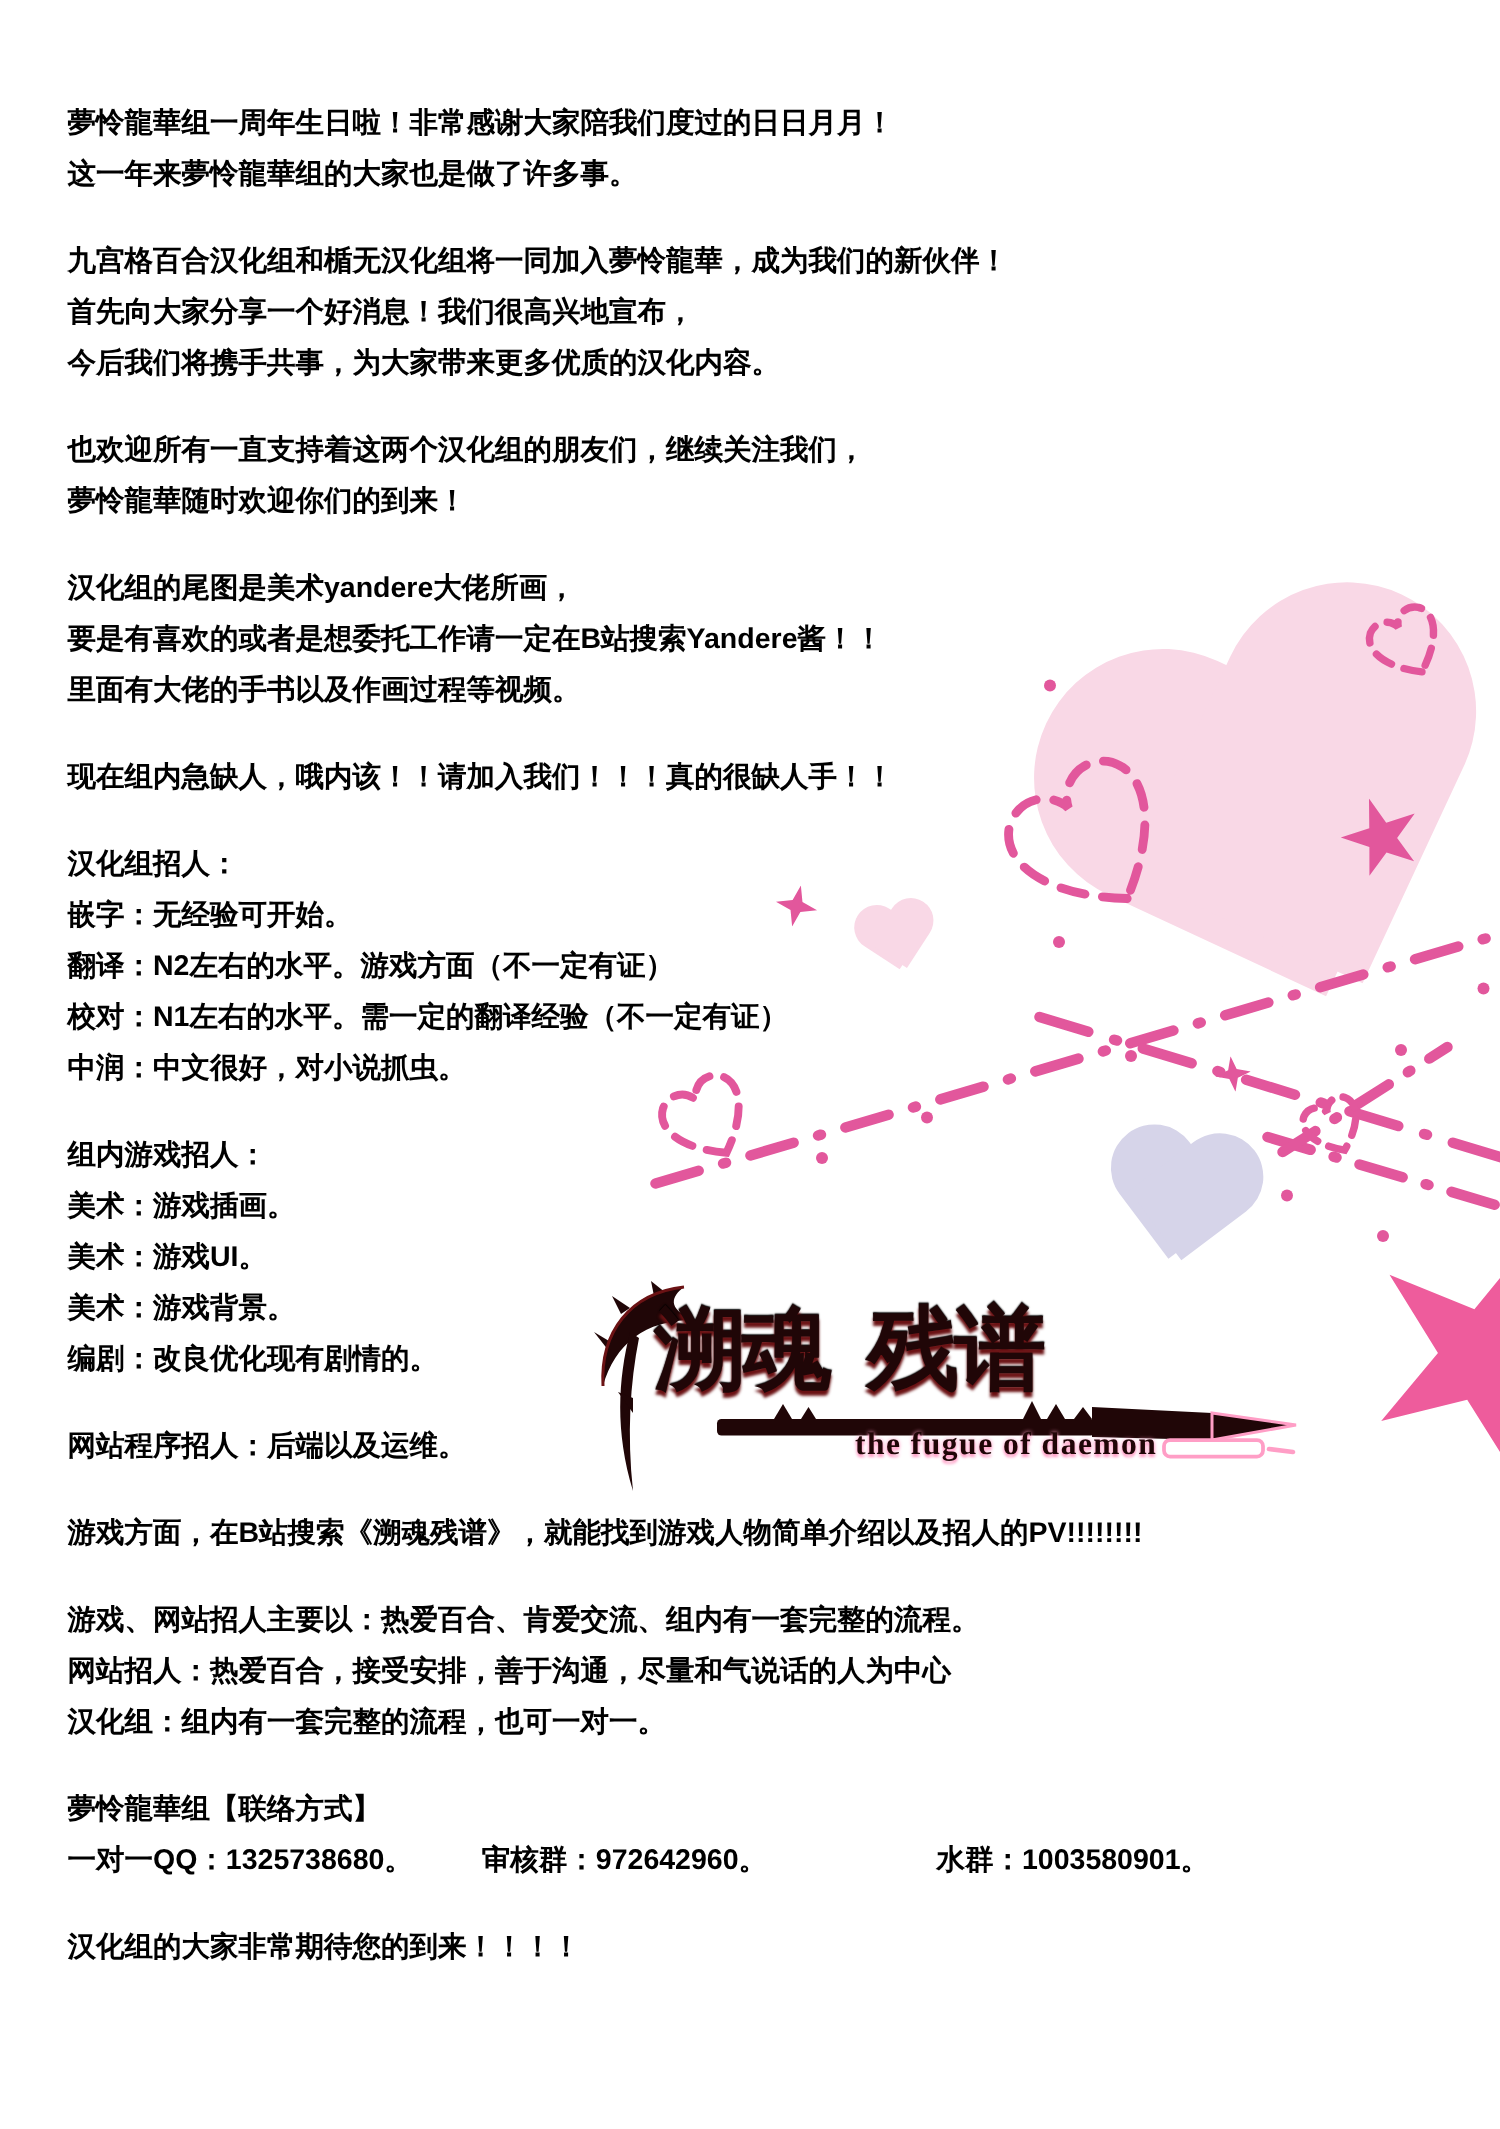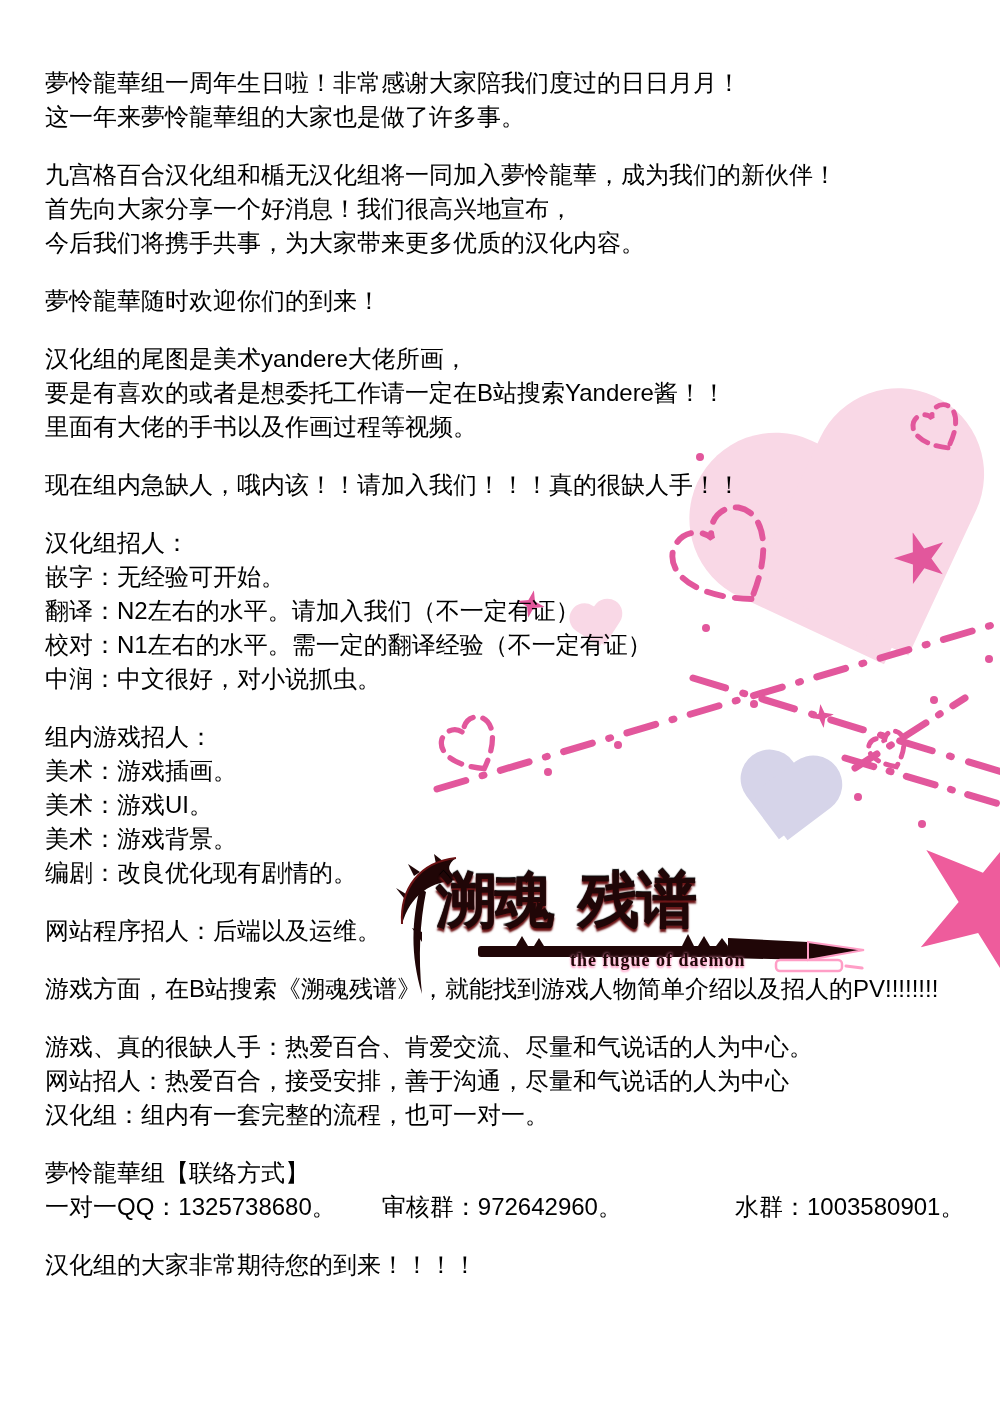--- a/index.html
+++ b/index.html
@@ -28,31 +28,31 @@
   .logo{position:absolute;left:392px;top:846px;width:478px;height:162px;z-index:2;}
   .logo-title{
     position:absolute;left:44px;top:24px;font-size:61px;line-height:1;font-weight:900;
     font-family:"Liberation Serif","DejaVu Serif",serif;letter-spacing:-3px;word-spacing:14px;
     white-space:pre;color:var(--logo_dark,#200607);
     text-shadow:0 3px 2px var(--logo_red,#6b1214), 0 -1px 1px #000;
   }
   .logo-scythe{position:absolute;left:0px;top:8px;}
   .logo-blade{position:absolute;left:84px;top:84px;}
   .logo-subtitle{
-    position:absolute;left:178px;top:104px;font-size:18px;font-weight:bold;
+    position:absolute;left:178px;top:104px;font-size:21px;font-weight:bold;
     font-family:"Liberation Serif","DejaVu Serif",serif;letter-spacing:1px;
     color:var(--logo_dark,#200607);
     text-shadow:0 0 3px var(--logo_outline_pink,#ff9ec6),0 2px 2px var(--logo_outline_pink,#ff9ec6);
     white-space:nowrap;
   }
 
   
   .text-layer{
     position:absolute;left:45px;top:66px;right:4px;z-index:3;
-    color:var(--text,#000);font-weight:400;font-size:24px;line-height:34px;
+    color:var(--text,#000);font-weight:700;font-size:19px;line-height:34px;
   }
   .para{margin:0 0 24px 0;}
   .line{white-space:nowrap;}
   .contact-row .contact-item:nth-child(1){margin-right:46px;}
   .contact-row .contact-item:nth-child(2){margin-right:113px;}
 </style>
 </head>
 <body>
 
 <div class="page">
@@ -125,52 +125,53 @@
       <div class="para">
         <div class="line">夢怜龍華组一周年生日啦！非常感谢大家陪我们度过的日日月月！</div>
         <div class="line">这一年来夢怜龍華组的大家也是做了许多事。</div>
       </div>
       <div class="para">
         <div class="line">九宫格百合汉化组和楯无汉化组将一同加入夢怜龍華，成为我们的新伙伴！</div>
         <div class="line">首先向大家分享一个好消息！我们很高兴地宣布，</div>
         <div class="line">今后我们将携手共事，为大家带来更多优质的汉化内容。</div>
       </div>
       <div class="para">
+        <div class="line">也欢迎所有一直支持着这两个汉化组的朋友们，继续关注我们，</div>
         <div class="line">夢怜龍華随时欢迎你们的到来！</div>
       </div>
       <div class="para">
         <div class="line">汉化组的尾图是美术yandere大佬所画，</div>
         <div class="line">要是有喜欢的或者是想委托工作请一定在B站搜索Yandere酱！！</div>
         <div class="line">里面有大佬的手书以及作画过程等视频。</div>
       </div>
       <div class="para">
         <div class="line">现在组内急缺人，哦内该！！请加入我们！！！真的很缺人手！！</div>
       </div>
       <div class="para">
         <div class="line">汉化组招人：</div>
         <div class="line">嵌字：无经验可开始。</div>
-        <div class="line">翻译：N2左右的水平。请加入我们（不一定有证）</div>
+        <div class="line">翻译：N2左右的水平。游戏方面（不一定有证）</div>
         <div class="line">校对：N1左右的水平。需一定的翻译经验（不一定有证）</div>
         <div class="line">中润：中文很好，对小说抓虫。</div>
       </div>
       <div class="para">
         <div class="line">组内游戏招人：</div>
         <div class="line">美术：游戏插画。</div>
         <div class="line">美术：游戏UI。</div>
         <div class="line">美术：游戏背景。</div>
         <div class="line">编剧：改良优化现有剧情的。</div>
       </div>
       <div class="para">
         <div class="line">网站程序招人：后端以及运维。</div>
       </div>
       <div class="para">
         <div class="line">游戏方面，在B站搜索《溯魂残谱》，就能找到游戏人物简单介绍以及招人的PV!!!!!!!!</div>
       </div>
       <div class="para">
-        <div class="line">游戏、真的很缺人手：热爱百合、肯爱交流、尽量和气说话的人为中心。</div>
+        <div class="line">游戏、网站招人主要以：热爱百合、肯爱交流、组内有一套完整的流程。</div>
         <div class="line">网站招人：热爱百合，接受安排，善于沟通，尽量和气说话的人为中心</div>
         <div class="line">汉化组：组内有一套完整的流程，也可一对一。</div>
       </div>
       <div class="para">
         <div class="line">夢怜龍華组【联络方式】</div>
         <div class="line contact-row"><span class="contact-item">一对一QQ：1325738680。</span><span class="contact-item">审核群：972642960。</span><span class="contact-item">水群：1003580901。</span></div>
       </div>
       <div class="para">
         <div class="line">汉化组的大家非常期待您的到来！！！！</div>
       </div>

